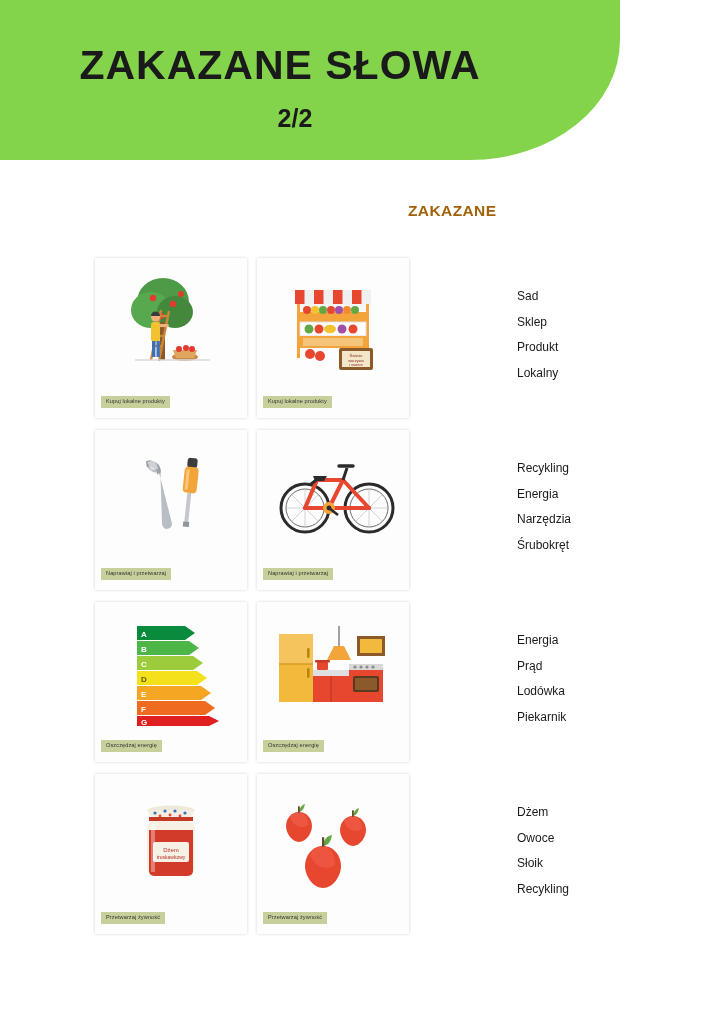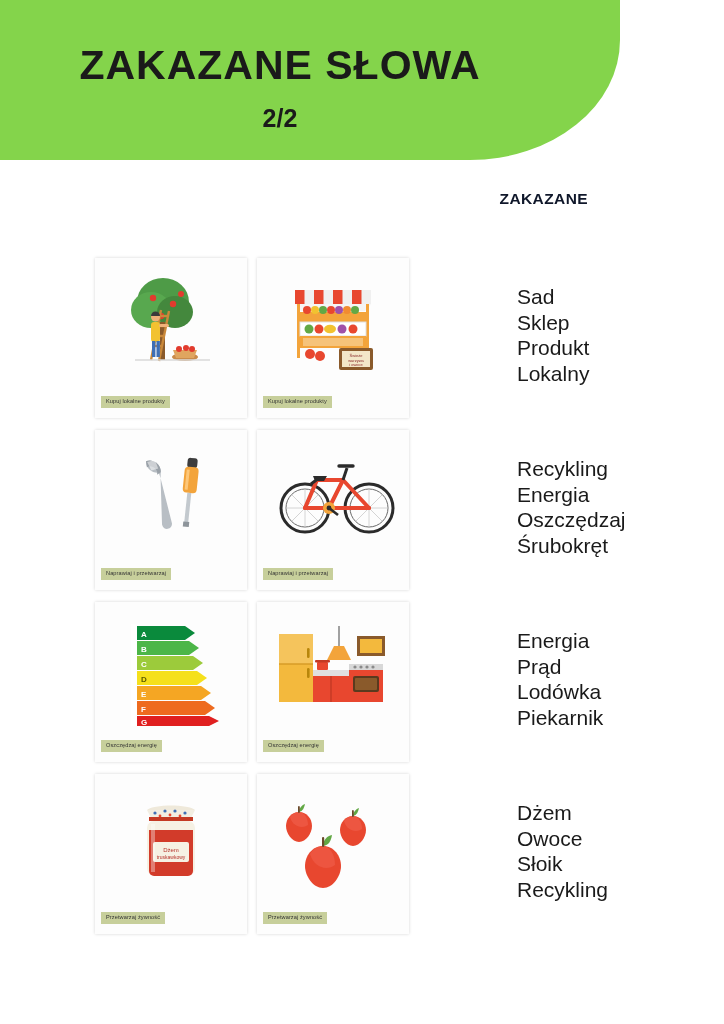--- a/index.html
+++ b/index.html
@@ -35,36 +35,36 @@
     width: 560px;
     text-align: center;
     font-size: 41px;
     font-weight: bold;
     letter-spacing: 1px;
     color: #1a1a1a;
   }
   .header-sub {
     position: absolute;
     top: 104px;
-    left: 0;
+    left: 15px;
     width: 560px;
     text-align: center;
     font-size: 25px;
     font-weight: bold;
     color: #1a1a1a;
   }
 
   
   .col-heading {
     position: absolute;
-    top: 184px;
+    top: 196px;
     left: 408px;
     width: 180px;
-    text-align: right;
-    color: #0f172a;
+    text-align: left;
+    color: #a16207;
     font-weight: bold;
     font-size: 15.5px;
     line-height: 30px;
     letter-spacing: 0.4px;
   }
 
   
   .grid {
     position: absolute;
     top: 258px;
@@ -103,21 +103,21 @@
     padding: 3px 5px;
     letter-spacing: 0.1px;
     white-space: nowrap;
     line-height: 1;
   }
 
   .words {
     position: absolute;
     left: 422px;
     top: 26px;
-    font-size: 21px;
+    font-size: 12px;
     color: #1a1a1a;
     line-height: 25.5px;
   }
   .words div { white-space: nowrap; }
 
   svg { display: block; margin: 0 auto; }
 </style>
 </head>
 <body>
 
@@ -289,21 +289,21 @@
             <circle cx="72" cy="72" r="2.4" fill="#2b2b2b"></circle>
             <path d="M72 72l9 7" stroke="#2b2b2b" stroke-width="2.6"></path>
           </svg>
         </div>
         <div class="card-caption">Naprawiaj i przetwarzaj</div>
       </div>
 
       <div class="words">
         <div>Recykling</div>
         <div>Energia</div>
-        <div>Oszczędzaj</div>
+        <div>Narzędzia</div>
         <div>Śrubokręt</div>
       </div>
     </div>
 
     <div class="row">
       <div class="card left">
         <div class="card-art">
           <svg width="152" height="118" viewBox="0 0 152 118">
             <g font-family="Liberation Sans, sans-serif" font-size="8" font-weight="bold" fill="#ffffff">
               <path d="M42 18h48l10 7-10 7H42z" fill="#0a8a3c"></path>

